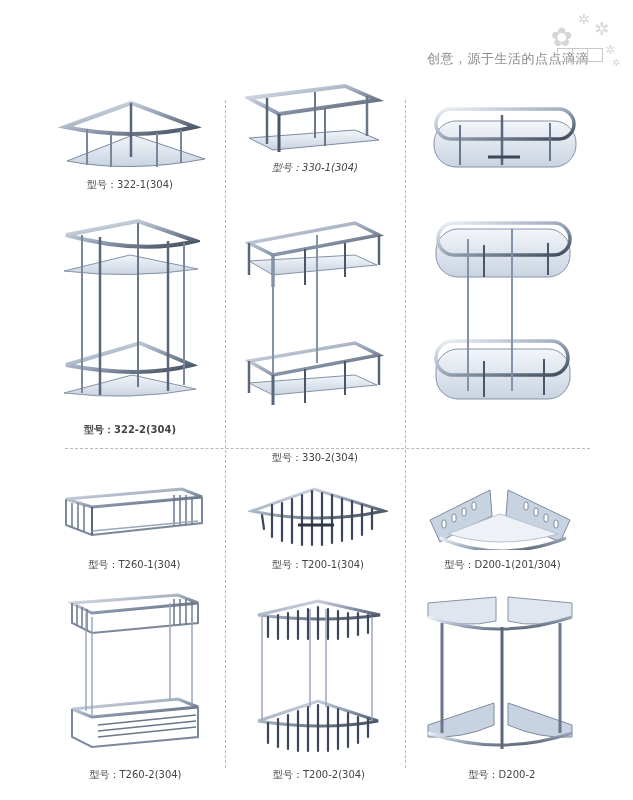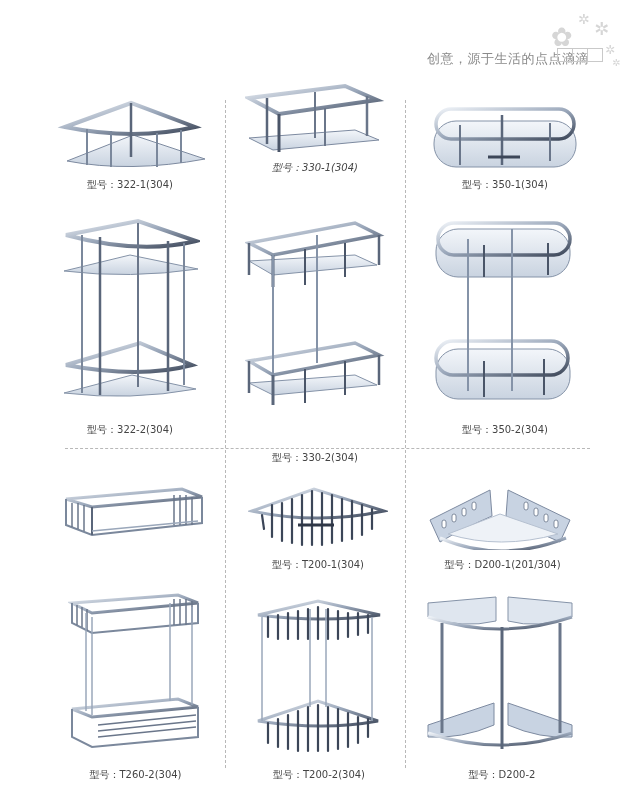--- a/index.html
+++ b/index.html
@@ -83,36 +83,35 @@
 
 <div class="item" style="left:430px;top:95px;width:150px;height:100px;">
   <svg width="150" height="80">
     <rect x="4" y="26" width="142" height="46" rx="22" fill="url(#glass)" stroke="#8593a8"></rect>
     <rect x="6" y="14" width="138" height="30" rx="15" fill="none" stroke="url(#chrome)" stroke-width="3.5"></rect>
     <line x1="30" y1="30" x2="30" y2="70" stroke="#6a768a" stroke-width="2"></line>
     <line x1="72" y1="20" x2="72" y2="70" stroke="#5a667a" stroke-width="2.5"></line>
     <line x1="120" y1="28" x2="120" y2="66" stroke="#6a768a" stroke-width="2"></line>
     <line x1="58" y1="62" x2="90" y2="62" stroke="#3c4658" stroke-width="3"></line>
   </svg>
-  <div class="caption" style="top:83px;">型号：350-1(304)</div>
 </div>
 
 <div class="item" style="left:60px;top:215px;width:140px;height:220px;">
   <svg width="140" height="195">
     <path d="M4 56 Q70 64 138 54 L70 40 Z" fill="url(#glass)" stroke="#8593a8"></path>
     <path d="M6 20 L78 6 L136 26 Q80 40 6 20 Z" fill="none" stroke="url(#chrome)" stroke-width="4"></path>
     <path d="M4 178 Q70 186 136 174 L72 160 Z" fill="url(#glass)" stroke="#8593a8"></path>
     <path d="M6 150 L80 128 L132 150 Q80 164 6 150 Z" fill="none" stroke="url(#chrome)" stroke-width="4"></path>
     <line x1="22" y1="20" x2="22" y2="178" stroke="#7b889c" stroke-width="2"></line>
     <line x1="40" y1="22" x2="40" y2="180" stroke="#5a667a" stroke-width="2.5"></line>
     <line x1="78" y1="8" x2="78" y2="172" stroke="#6a768a" stroke-width="2"></line>
     <line x1="108" y1="26" x2="108" y2="176" stroke="#5a667a" stroke-width="2.5"></line>
     <line x1="124" y1="28" x2="124" y2="170" stroke="#7b889c" stroke-width="2"></line>
   </svg>
-  <div class="caption" style="top:208px;">型号：322-2(304)</div>
+  <div class="caption" style="top:208px;font-weight:bold;">型号：322-2(304)</div>
 </div>
 
 <div class="item" style="left:245px;top:215px;width:140px;height:220px;">
   <svg width="140" height="195">
     <path d="M4 46 L110 40 L132 50 L28 60 Z" fill="url(#glass)" stroke="#8593a8"></path>
     <path d="M4 28 L110 8 L134 20 L28 40 Z" fill="none" stroke="url(#chrome)" stroke-width="3.5"></path>
     <line x1="4" y1="28" x2="4" y2="60" stroke="#5a667a" stroke-width="2.5"></line>
     <line x1="28" y1="40" x2="28" y2="72" stroke="#5a667a" stroke-width="3"></line>
     <line x1="134" y1="20" x2="134" y2="50" stroke="#5a667a" stroke-width="2.5"></line>
     <path d="M4 168 L110 160 L132 170 L28 180 Z" fill="url(#glass)" stroke="#8593a8"></path>
@@ -136,39 +135,39 @@
     <rect x="6" y="8" width="132" height="32" rx="16" fill="none" stroke="url(#chrome)" stroke-width="3.5"></rect>
     <rect x="4" y="134" width="134" height="50" rx="22" fill="url(#glass)" stroke="#8593a8"></rect>
     <rect x="4" y="126" width="132" height="34" rx="17" fill="none" stroke="url(#chrome)" stroke-width="3.5"></rect>
     <line x1="36" y1="24" x2="36" y2="176" stroke="#8593a8" stroke-width="2"></line>
     <line x1="80" y1="14" x2="80" y2="176" stroke="#8593a8" stroke-width="2"></line>
     <line x1="52" y1="30" x2="52" y2="62" stroke="#4a5568" stroke-width="2"></line>
     <line x1="116" y1="28" x2="116" y2="60" stroke="#4a5568" stroke-width="2"></line>
     <line x1="52" y1="146" x2="52" y2="182" stroke="#4a5568" stroke-width="2"></line>
     <line x1="112" y1="144" x2="112" y2="180" stroke="#4a5568" stroke-width="2"></line>
   </svg>
-  <div class="caption" style="top:208px;">型号：350-2(304)</div>
 </div>
 
 <div class="item" style="left:62px;top:485px;width:145px;height:95px;">
   <svg width="145" height="60">
     <path d="M4 14 L120 4 L140 12 L30 22 Z" fill="none" stroke="url(#chrome)" stroke-width="3"></path>
     <path d="M4 14 L4 40 L30 50 L140 38 L140 12" fill="none" stroke="#7b889c" stroke-width="2"></path>
     <line x1="30" y1="22" x2="30" y2="50" stroke="#5a667a" stroke-width="2"></line>
     <g stroke="#6a768a" stroke-width="1.5">
       <line x1="10" y1="18" x2="10" y2="42"></line>
         <line x1="16" y1="18" x2="16" y2="44"></line>
         <line x1="22" y1="20" x2="22" y2="46"></line>
       <line x1="112" y1="10" x2="112" y2="40"></line>
         <line x1="118" y1="10" x2="118" y2="40"></line>
         <line x1="124" y1="10" x2="124" y2="40"></line>
         <line x1="130" y1="12" x2="130" y2="40"></line>
     </g>
     <line x1="30" y1="46" x2="136" y2="36" stroke="#9aa7ba" stroke-width="1.5"></line>
   </svg>
+  <div class="caption" style="top:73px;">型号：T260-1(304)</div>
 </div>
 
 <div class="item" style="left:248px;top:485px;width:140px;height:95px;">
   <svg width="140" height="65">
     <path d="M4 26 L66 4 L136 26 Q70 40 4 26 Z" fill="none" stroke="url(#chrome)" stroke-width="3"></path>
     <g stroke="#3c4658" stroke-width="2.2" stroke-linecap="round">
       <line x1="14" y1="30" x2="16" y2="44"></line>
         <line x1="24" y1="20" x2="24" y2="52"></line>
         <line x1="34" y1="18" x2="34" y2="56"></line>
       <line x1="44" y1="14" x2="44" y2="58"></line>

